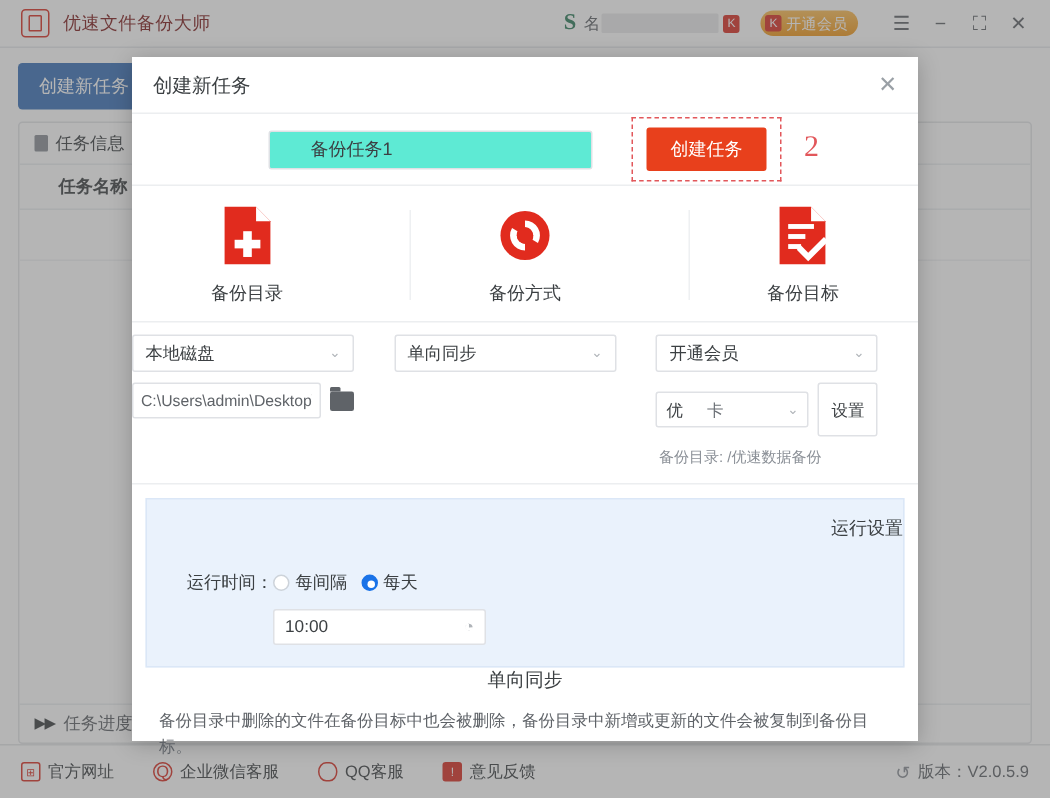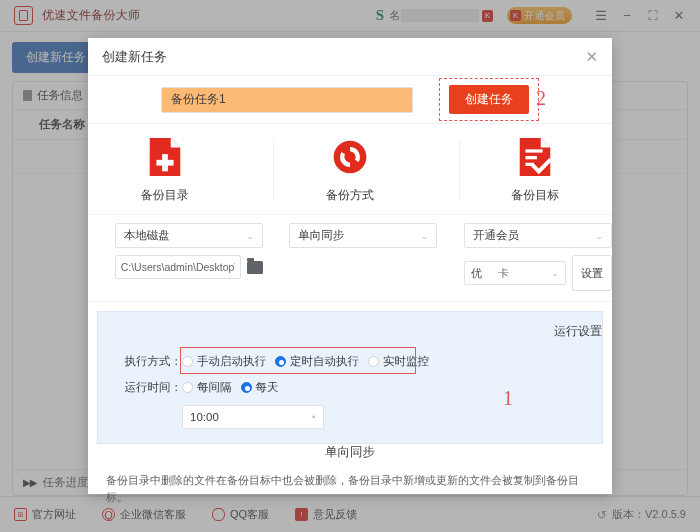--- a/index.html
+++ b/index.html
@@ -185,25 +185,25 @@
   }
 
   
   .name-row {
     height: 48px; flex: 0 0 48px;
     display: flex; align-items: center; justify-content: center;
     border-bottom: 1px solid #eceef0;
     position: relative;
   }
   .name-input {
-    width: 252px; height: 26px;
+    width: 216px; height: 26px;
     border: 1px solid #dfe1e5; border-radius: 2px;
     font-size: 12px; color: #3c4043;
-    padding: 0 9px;
-    outline: none; background: #fdba74;
+    padding: 0 27px;
+    outline: none; background: #5eead4;
     font-family: inherit;
   }
   .create-wrap {
     margin-left: 26px;
     border: 1.3px dashed #e2575b;
     padding: 6px 9px;
     display: flex; align-items: center;
   }
   .create-btn {
     background: #e8401c; color: #fff;
@@ -236,21 +236,21 @@
     left: 0; top: 4px; bottom: 4px;
     width: 1px; background: #eef0f2;
   }
   .col-ico { width: 40px; height: 42px; margin-bottom: 9px; }
   .col-label { font-size: 12px; color: #3c4043; }
 
   
   .ctrls { display: flex; padding: 8px 0 10px 0; border-bottom:1px solid #eceef0; }
   .ctrl-col {
     flex: 1 1 33.33%;
-    display: flex; flex-direction: column; align-items: flex-end;
+    display: flex; flex-direction: column; align-items: flex-start;
     gap: 7px;
   }
   .select {
     width: 148px; height: 25px;
     border: 1px solid #dfe1e5; border-radius: 2px;
     display: flex; align-items: center;
     padding: 0 8px; font-size: 11.5px; color: #3c4043;
     background: #fff; cursor: pointer;
   }
   .select .chev { margin-left: auto; color: #b0b4b9; font-size: 9px; }
@@ -501,43 +501,27 @@
           <span class="chev">⌄</span>
         </div>
         <div class="acct-row">
           <div class="acct-sel">
             <span>优</span>
             <span class="v2">卡</span>
             <span class="chev">⌄</span>
           </div>
           <div class="set-btn">设置</div>
         </div>
+        <div class="dir-note">备份目录: /优速数据备份</div>
       </div>
     </div>
 
     <div class="runbox">
       <div class="run-title">运行设置</div>
 
-      <div class="run-line">
-        <span class="run-lbl">执行方式：</span>
-        <label class="radio">
-          <span class="dot"></span>
-          <span class="rl">手动启动执行</span>
-        </label>
-        <label class="radio on">
-          <span class="dot"></span>
-          <span class="rl">定时自动执行</span>
-        </label>
-        <label class="radio">
-          <span class="dot"></span>
-          <span class="rl">实时监控</span>
-        </label>
-        <div class="hl-box"></div>
-        <div class="marker marker-1">1</div>
-      </div>
 
       <div class="run-line" style="margin-top:6px;">
         <span class="run-lbl">运行时间：</span>
         <label class="radio">
           <span class="dot"></span>
           <span class="rl">每间隔</span>
         </label>
         <label class="radio on">
           <span class="dot"></span>
           <span class="rl">每天</span>

